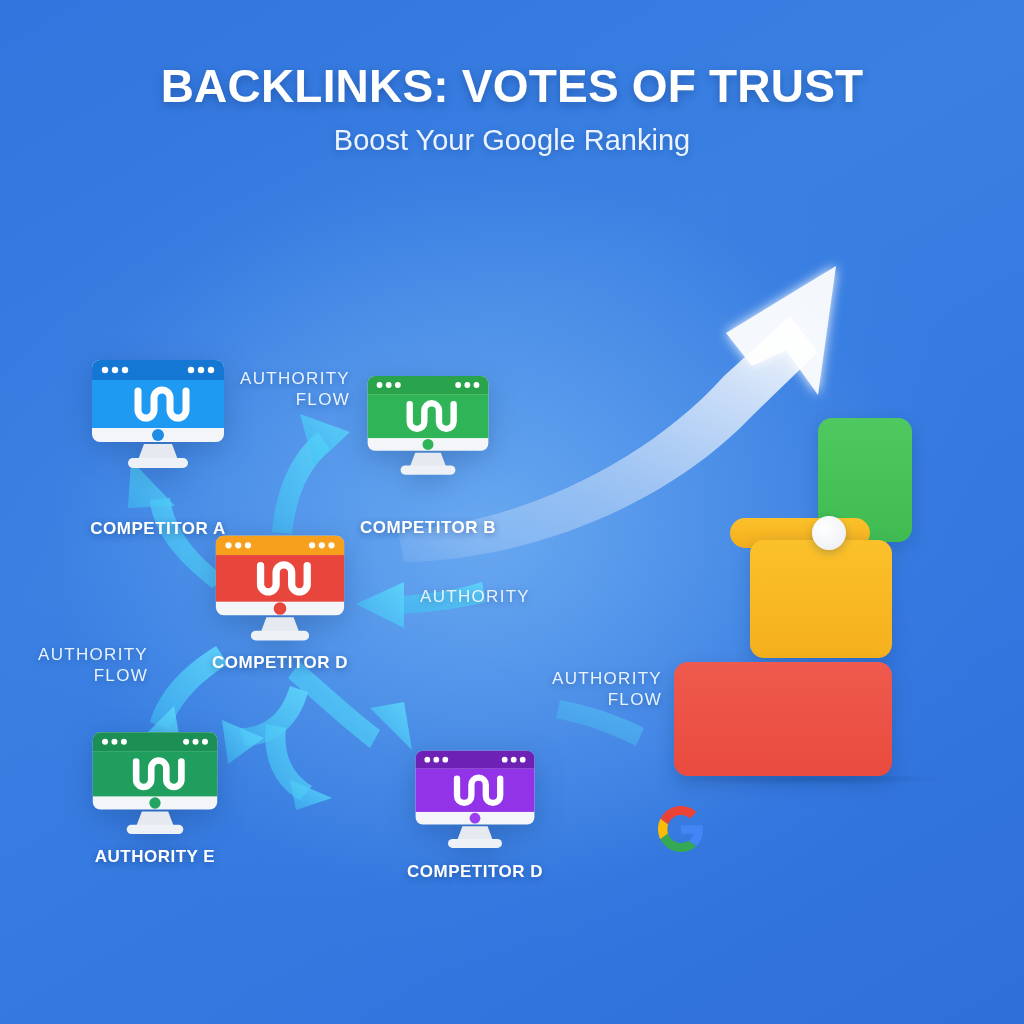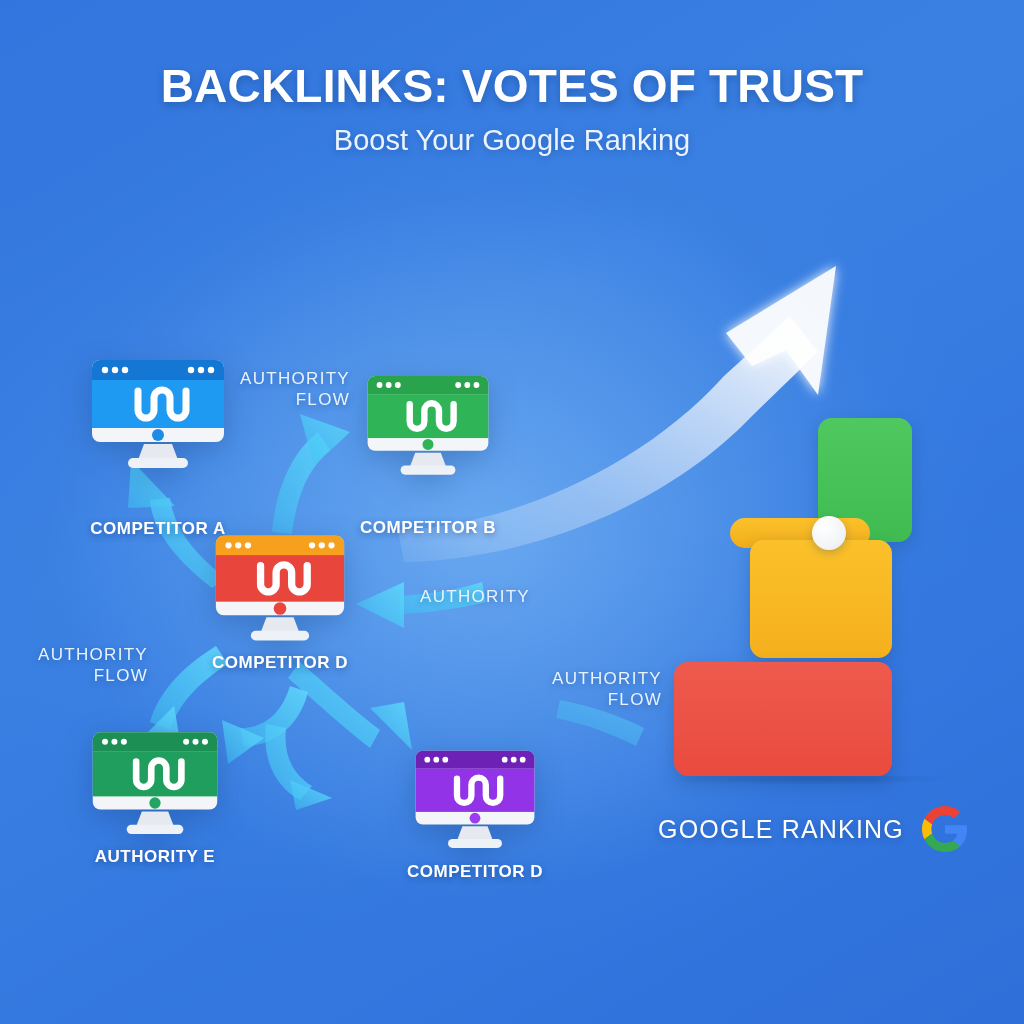--- a/index.html
+++ b/index.html
@@ -349,21 +349,20 @@
 
   <div class="bar-yellow" style="left:730px; top:518px; width:140px; height:30px;"></div>
 
   <div class="block block-yellow" style="left:750px; top:540px; width:142px; height:118px;"></div>
 
   <div class="knob-white" style="left:812px; top:516px; width:34px; height:34px;"></div>
 
   <div class="block block-red" style="left:674px; top:662px; width:218px; height:114px;"></div>
 
   <div class="ranking-caption" style="left:658px; top:806px;">
-    <div class="cap-text">GOOGLE RANKING</div>
     <svg width="46" height="46" viewBox="0 0 48 48">
       <path fill="#ea4335" d="M24 9.5c3.54 0 6.71 1.22 9.21 3.6l6.85-6.85C35.9 2.38 30.47 0 24 0 14.62 0 6.51 5.38 2.56 13.22l7.98 6.19C12.43 13.72 17.74 9.5 24 9.5z"></path>
       <path fill="#4285f4" d="M46.98 24.55c0-1.57-.15-3.09-.38-4.55H24v9.02h12.94c-.58 2.96-2.26 5.48-4.78 7.18l7.73 6c4.51-4.18 7.09-10.36 7.09-17.65z"></path>
       <path fill="#fbbc05" d="M10.53 28.59c-.48-1.45-.76-2.99-.76-4.59s.27-3.14.76-4.59l-7.98-6.19C.92 16.46 0 20.12 0 24c0 3.88.92 7.54 2.56 10.78l7.97-6.19z"></path>
       <path fill="#34a853" d="M24 48c6.48 0 11.93-2.13 15.89-5.81l-7.73-6c-2.15 1.45-4.92 2.3-8.16 2.3-6.26 0-11.57-4.22-13.47-9.91l-7.98 6.19C6.51 42.62 14.62 48 24 48z"></path>
     </svg>
   </div>
 
 </div>
 

